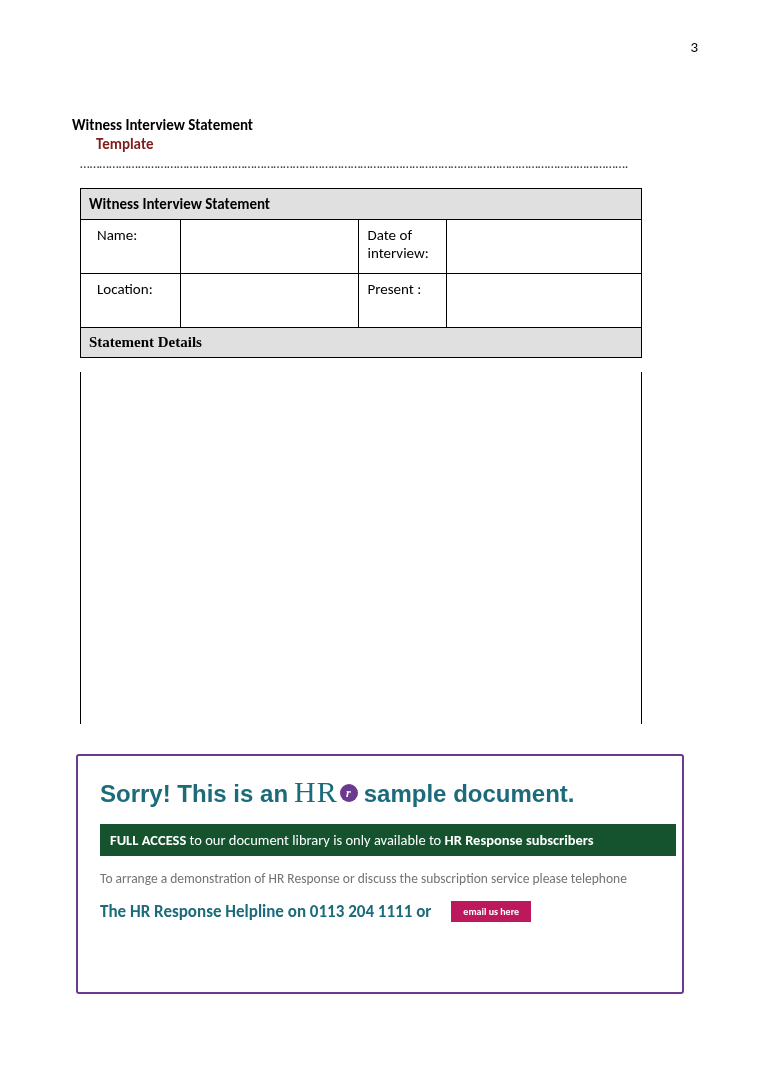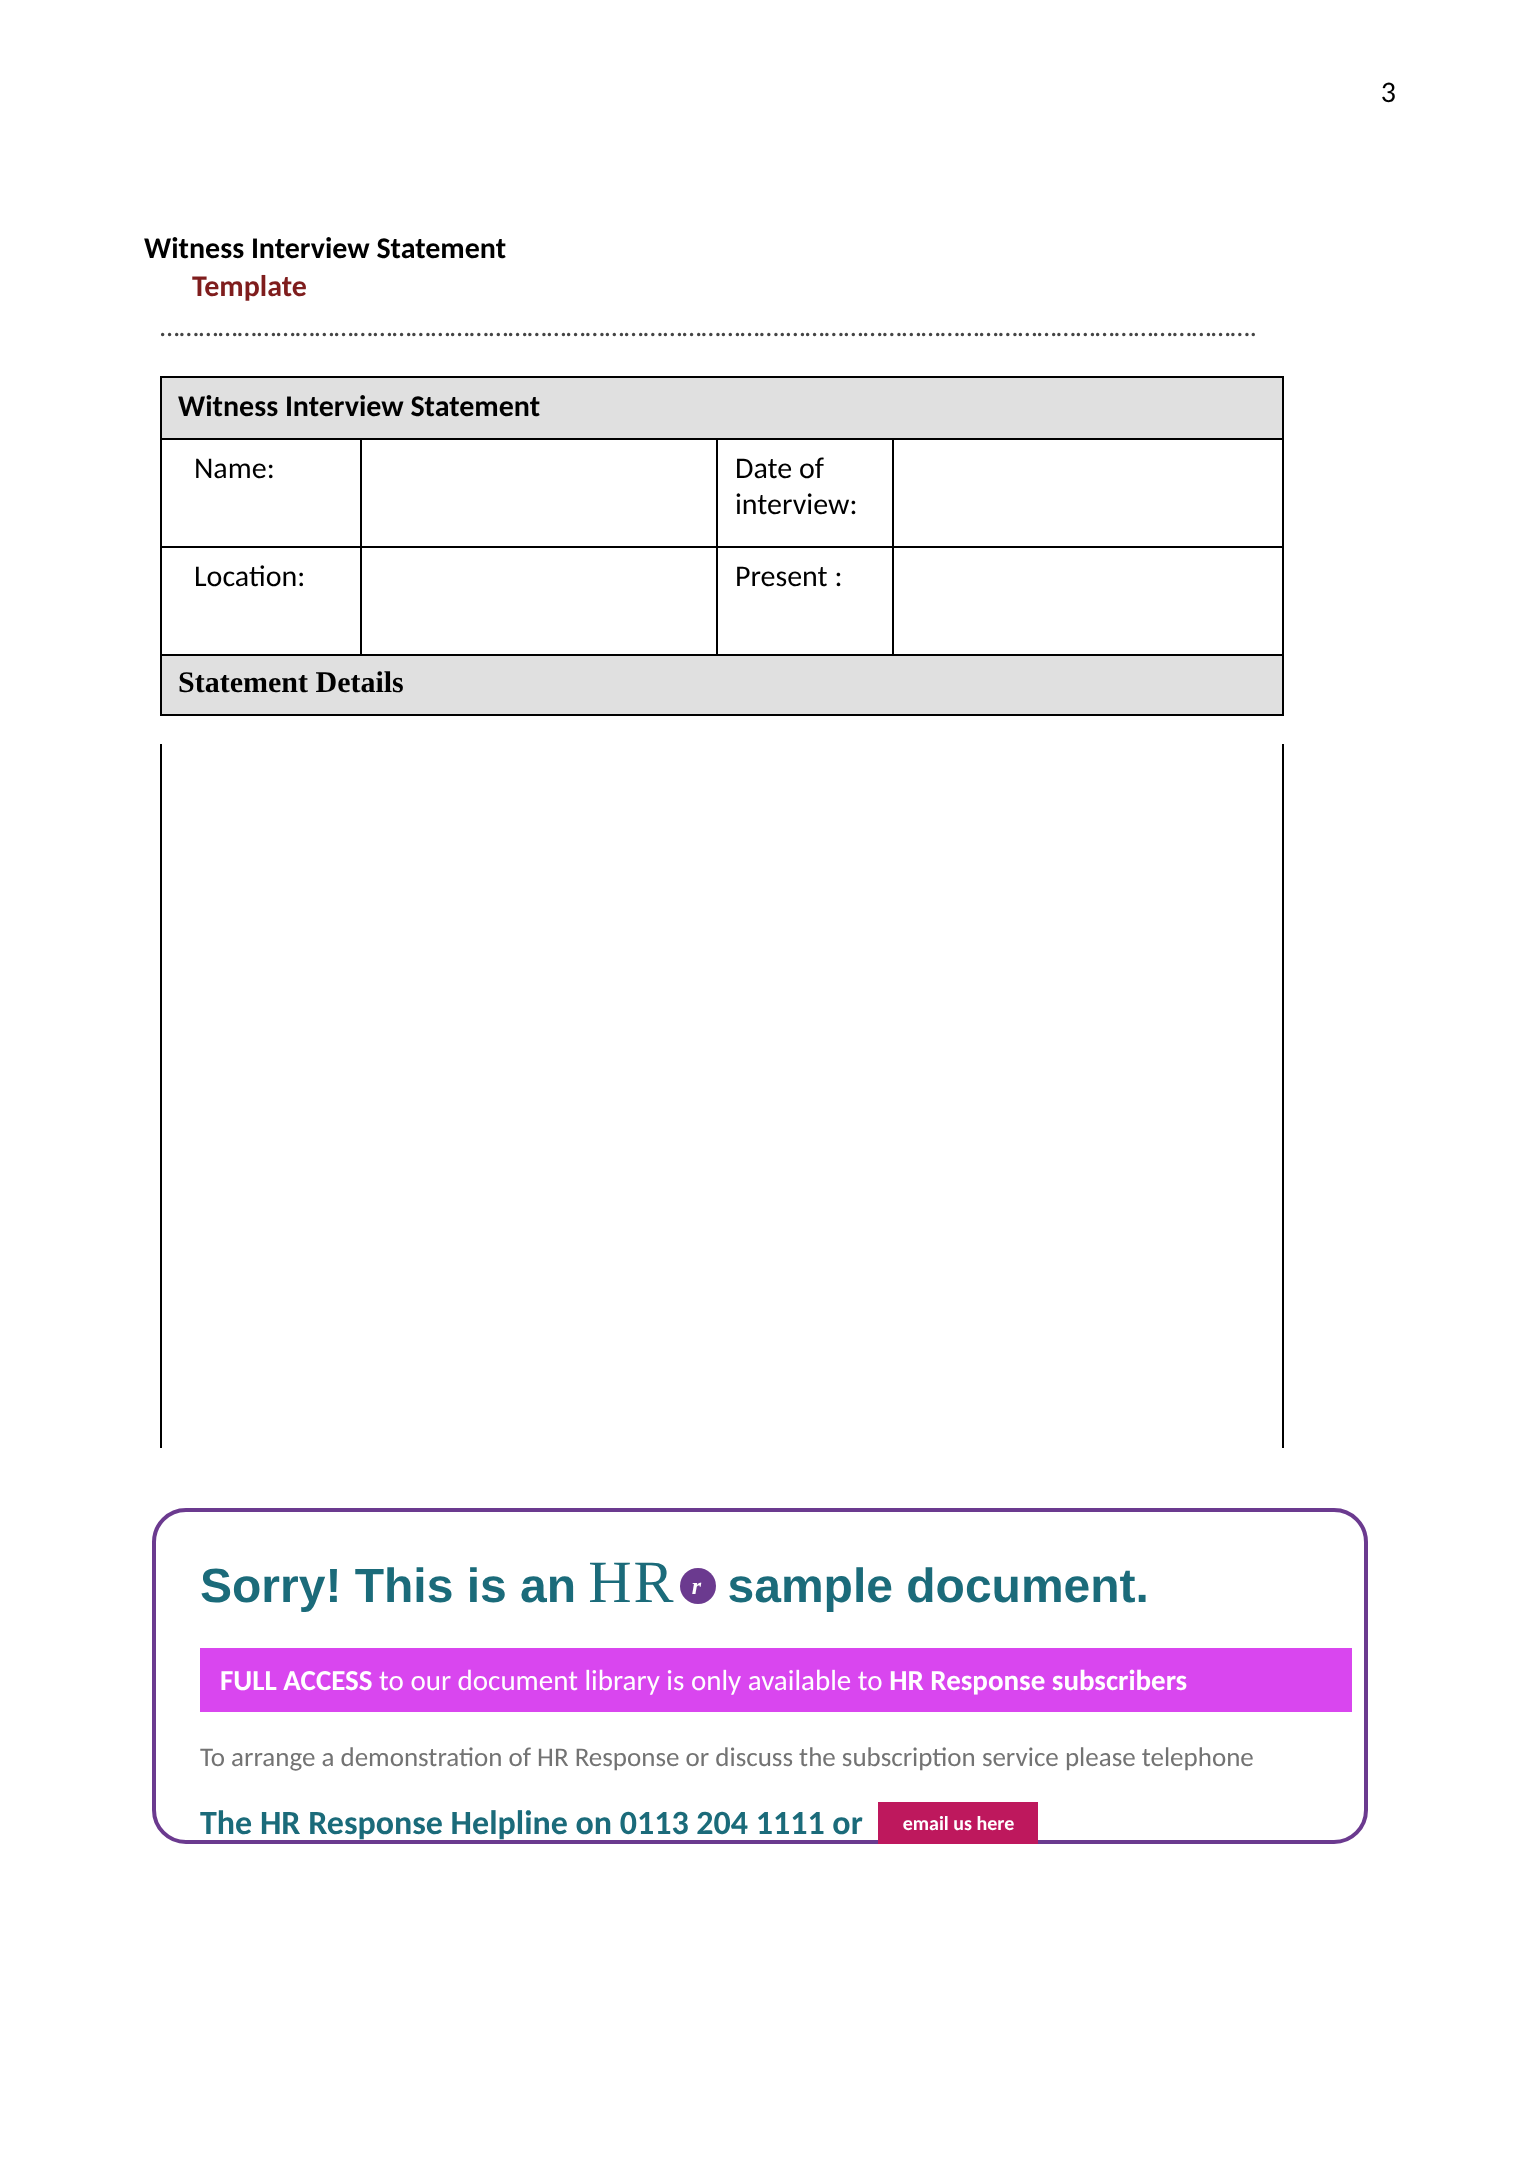--- a/index.html
+++ b/index.html
@@ -85,23 +85,23 @@
       height: 352px;
       border-left: 1px solid #000;
       border-right: 1px solid #000;
     }
 
     .promo-box {
       position: absolute;
       top: 754px;
       left: 76px;
       width: 608px;
-      height: 168px;
+      height: 240px;
       border: 2px solid #6b3a8f;
-      border-radius: 17px;
+      border-radius: 3px;
       padding: 18px 6px 16px 22px;
     }
     .promo-headline {
       font-size: 24px;
       font-weight: bold;
       color: #1b6b7a;
       font-family: "Segoe UI", Arial, sans-serif;
       line-height: 1.2;
       margin-bottom: 14px;
       display: flex;
@@ -129,36 +129,36 @@
       color: #fff;
       font-size: 12px;
       font-style: italic;
       font-family: Georgia, serif;
       font-weight: bold;
       margin-left: 2px;
       position: relative;
       top: -8px;
     }
     .access-bar {
-      background: #d946ef;
+      background: #14532d;
       color: #fff;
       font-size: 14.5px;
       padding: 7px 10px;
       margin-bottom: 14px;
     }
     .access-bar .bold { font-weight: bold; }
     .demo-text {
       color: #737373;
       font-size: 13.5px;
       margin-bottom: 14px;
     }
     .helpline-row {
       display: flex;
       align-items: center;
-      gap: 8px;
+      gap: 20px;
       flex-wrap: wrap;
     }
     .helpline-text {
       color: #1b6b7a;
       font-size: 17px;
       font-weight: bold;
     }
     .email-btn {
       background: #be185d;
       color: #fff;

